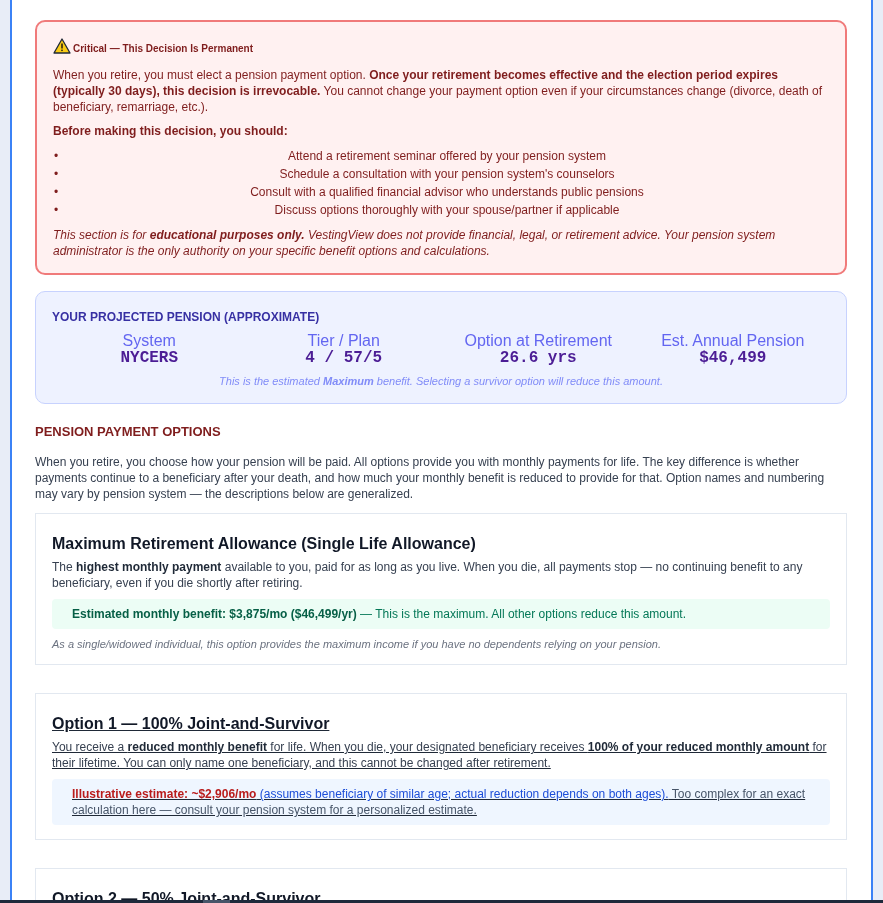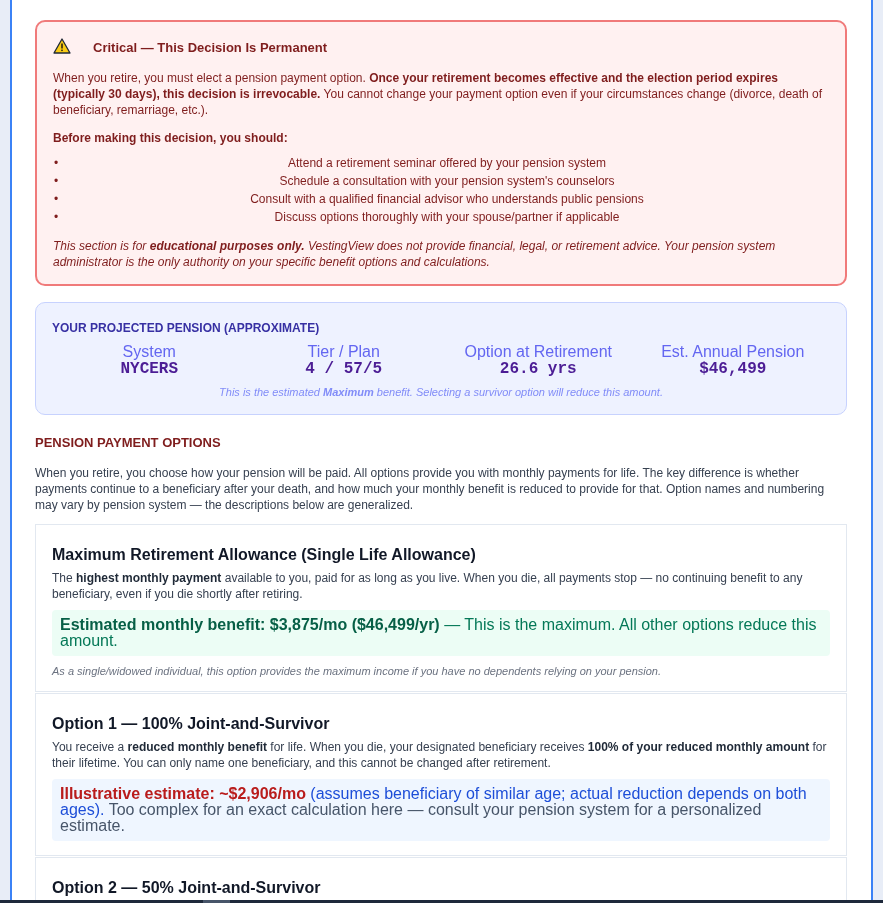--- a/index.html
+++ b/index.html
@@ -9,23 +9,23 @@
       position: absolute; left: 10px; top: 0; width: 863px; height: 903px;
       background: #ffffff; border-left: 2px solid #3b82f6; border-right: 2px solid #3b82f6;
       overflow: hidden;
     }
     .content { padding: 6px 24px 0 23px; }
     .page-title { font-size: 18px; font-weight: 700; color: #111; height: 22px; line-height: 22px; margin-top: 0px; }
     .warn {
       margin-top: 14px; border: 2px solid #f07a7a; border-radius: 10px; background: #fff1f1;
       padding: 16px 16px 14px 16px; color: #7f1d1d; font-size: 12px; line-height: 16px;
     }
-    .warn-title { font-size: 13px; font-weight: 700; color: #7f1d1d; display: flex; align-items: center; gap: 22px; margin-bottom: 8px; }
+    .warn-title { font-size: 10px; font-weight: 700; color: #7f1d1d; display: flex; align-items: center; gap: 2px; margin-bottom: 8px; }
     .warn-title svg { width: 18px; height: 16px; }
-    .warn p { margin-bottom: 8px; margin-top: 12px; }
+    .warn p { margin-bottom: 8px; }
     .warn b { font-weight: 700; }
     .warn ul { list-style: none; margin-bottom: 8px; text-align: center; }
     .warn li { padding-left: 12px; position: relative; line-height: 18px; }
     .warn li::before { content: "•"; position: absolute; left: 1px; }
     .warn .note { font-style: italic; margin-bottom: 0; }
     .summary {
       margin-top: 16px; border: 1px solid #c7d2fe; border-radius: 10px; background: #eef2ff;
       padding: 18px 16px 16px 16px;
     }
     .summary-title { font-size: 12px; font-weight: 700; color: #3730a3; text-transform: uppercase; }
@@ -34,25 +34,25 @@
     .stat-label { font-size: 16px; color: #6366f1; line-height: 16px; }
     .stat-value { font-size: 16px; font-weight: 700; color: #4c1d95; line-height: 18px; font-family: Liberation Mono, monospace; }
     .summary-note { text-align: center; font-size: 11px; font-style: italic; color: #818cf8; margin-top: 8px; }
     .summary-note b { font-weight: 700; }
     .section-title { margin-top: 20px; font-size: 13px; font-weight: 700; color: #7f1d1d; text-transform: uppercase; }
     .section-intro { margin-top: 15px; font-size: 12px; line-height: 16px; color: #374151; }
     .card {
       margin-top: 11px; border: 1px solid #e2e8f0; border-radius: 0; background: #fff;
       padding: 20px 16px 14px 16px;
     }
-    .card + .card { margin-top: 1px; }
+    .card + .card { margin-top: 28px; text-decoration: underline; }
     .card-title { font-size: 16px; font-weight: 700; color: #111827; line-height: 20px; }
     .card-desc { margin-top: 5px; font-size: 12px; line-height: 16px; color: #374151; }
     .card-desc b { font-weight: 700; color: #1f2937; }
-    .callout { margin-top: 8px; border-radius: 4px; padding: 7px 8px; font-size: 16px; line-height: 16px; }
+    .callout { margin-top: 8px; border-radius: 4px; padding: 7px 20px; font-size: 12px; line-height: 16px; }
     .callout.green { background: #ecfdf5; color: #047857; }
     .callout.green b { color: #065f46; }
     .callout.blue { background: #eff6ff; color: #475569; }
     .callout.blue b { color: #b91c1c; font-weight: 700; }
     .callout .paren { color: #1d4ed8; }
     .card-note { margin-top: 9px; font-size: 11px; font-style: italic; color: #6b7280; }
     .taskbar { position: absolute; left: 0; bottom: 0; width: 883px; height: 3px; background: #1e293b; }
     .taskbar-thumb { position: absolute; left: 203px; top: 0; width: 27px; height: 3px; background: #475569; }
   </style>
 </head>

